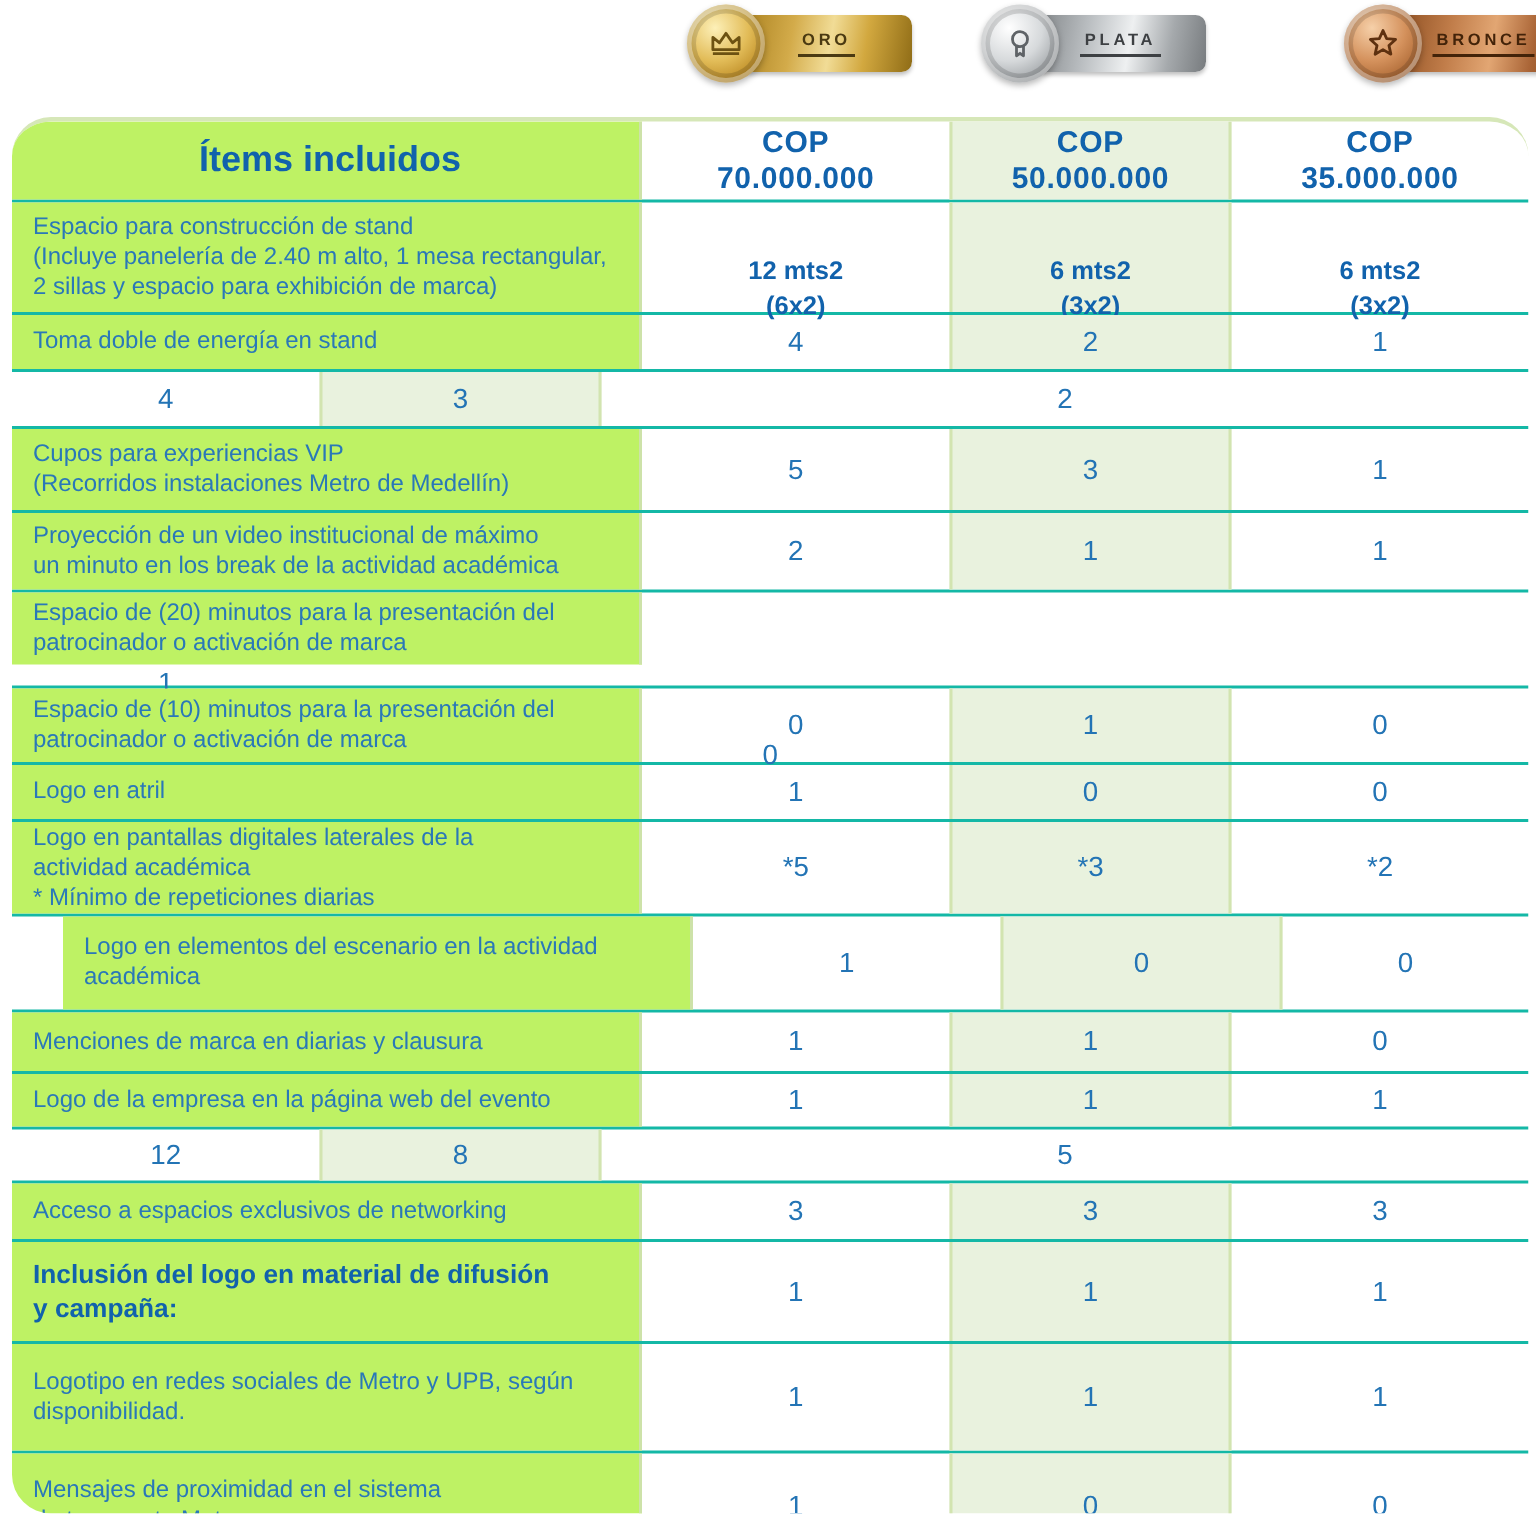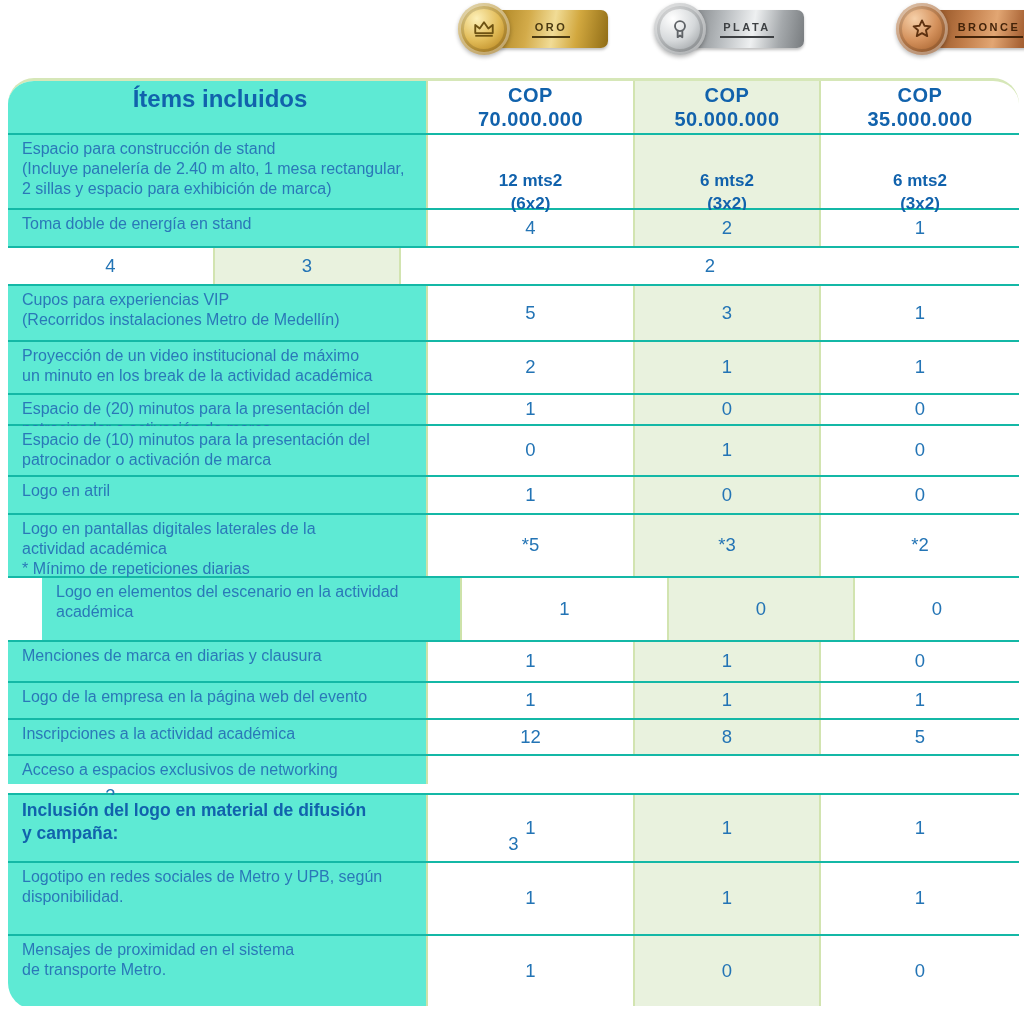--- a/index.html
+++ b/index.html
@@ -27,22 +27,22 @@
   .bronze .coin { background:radial-gradient(circle at 36% 30%, #f6d0a9, #d4915c 45%, #b06c38 72%, #8a4e20); }
   .bronze .ribbon { background:linear-gradient(100deg,#8d4f22,#c07c49 30%,#e2a673 55%,#a96436 78%,#7e4317); }
   .bronze .ribbon span { color:#432309; border-color:#432309; }
 
   
   .ptable { position:absolute; left:8px; top:78px; width:1011px; height:931px;
     background:#ffffff; border-radius:26px; overflow:hidden;
     border-top:3px solid #d6e7b8; }
   .trow { display:flex; width:100%; }
   .trow + .trow, #rows .trow:first-child { border-top:2px solid #14b8a6; }
-  .c-items { width:420px; background:#5eead4; border-right:2px solid #cde2a9;
-    display:flex; padding:4px 8px 4px 14px; }
+  .c-items { width:420px; background:#bef264; border-right:2px solid #cde2a9;
+    display:flex; align-items:center; padding:4px 8px 4px 14px; }
   .c-oro { width:205px; display:flex; align-items:center; justify-content:center; }
   .c-plata { width:188px; background:#e9f2de; border-left:2px solid #d2e4b0;
     border-right:2px solid #d2e4b0; display:flex; align-items:center; justify-content:center; }
   .c-bronce { flex:1; display:flex; align-items:center; justify-content:center; }
 
   .trow.header { height:52px; }
   .items-header { width:100%; text-align:center; color:#1162ac; font-size:24px; font-weight:bold; }
   .price { color:#1162ac; font-size:20px; font-weight:bold; text-align:center;
     line-height:1.2; display:flex; flex-direction:column; letter-spacing:.5px; }
 
@@ -181,21 +181,21 @@
         <div class="c-oro">
           <div class="value">2</div>
         </div>
         <div class="c-plata">
           <div class="value">1</div>
         </div>
         <div class="c-bronce">
           <div class="value">1</div>
         </div>
       </div>
-      <div class="trow" style="height: 31px;">
+      <div class="trow" style="height: 64px; flex-direction: column;">
         <div class="c-items">
           <div class="label">Espacio de (20) minutos para la presentación del
 patrocinador o activación de marca</div>
         </div>
         <div class="c-oro">
           <div class="value">1</div>
         </div>
         <div class="c-plata">
           <div class="value">0</div>
         </div>
@@ -285,34 +285,31 @@
           <div class="value">1</div>
         </div>
         <div class="c-plata">
           <div class="value">1</div>
         </div>
         <div class="c-bronce">
           <div class="value">1</div>
         </div>
       </div>
       <div class="trow" style="height: 36px;">
-        <div class="c-items">
-          <div class="label">Inscripciones a la actividad académica</div>
-        </div>
         <div class="c-oro">
           <div class="value">12</div>
         </div>
         <div class="c-plata">
           <div class="value">8</div>
         </div>
         <div class="c-bronce">
           <div class="value">5</div>
         </div>
       </div>
-      <div class="trow" style="height: 39px; flex-direction: column;">
+      <div class="trow" style="height: 39px;">
         <div class="c-items">
           <div class="label">Acceso a espacios exclusivos de networking</div>
         </div>
         <div class="c-oro">
           <div class="value">3</div>
         </div>
         <div class="c-plata">
           <div class="value">3</div>
         </div>
         <div class="c-bronce">

